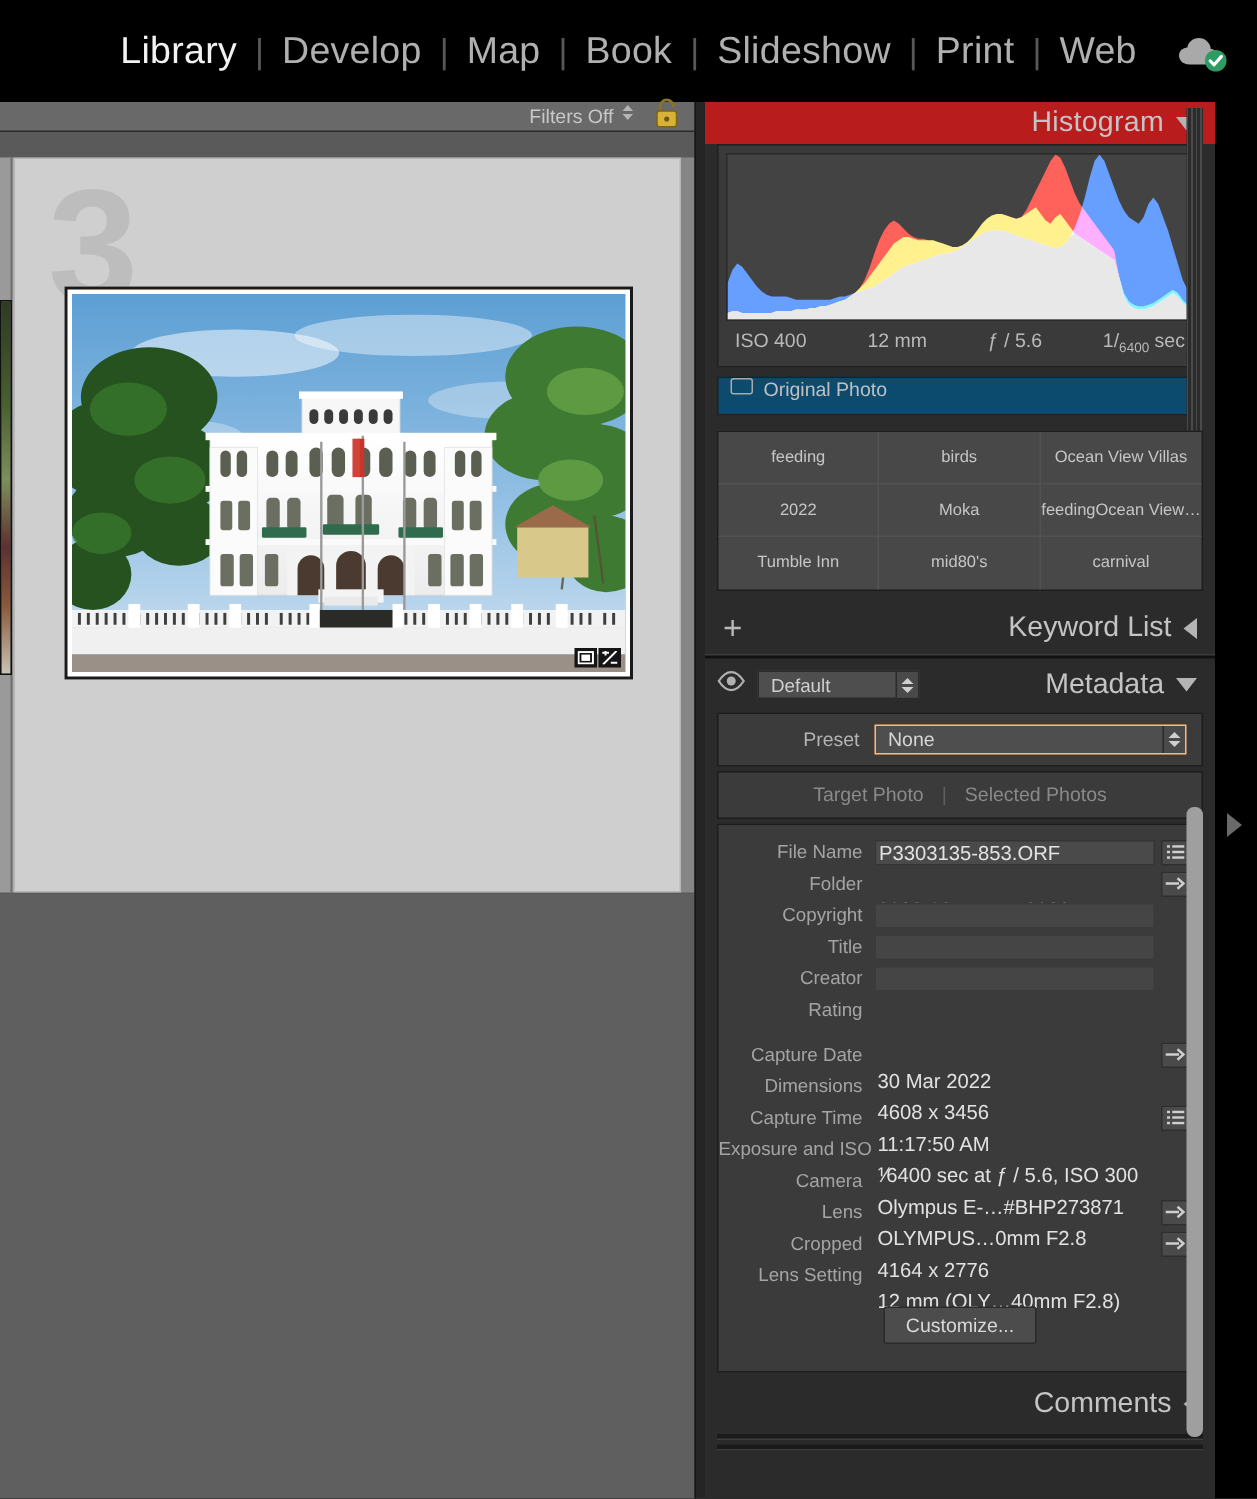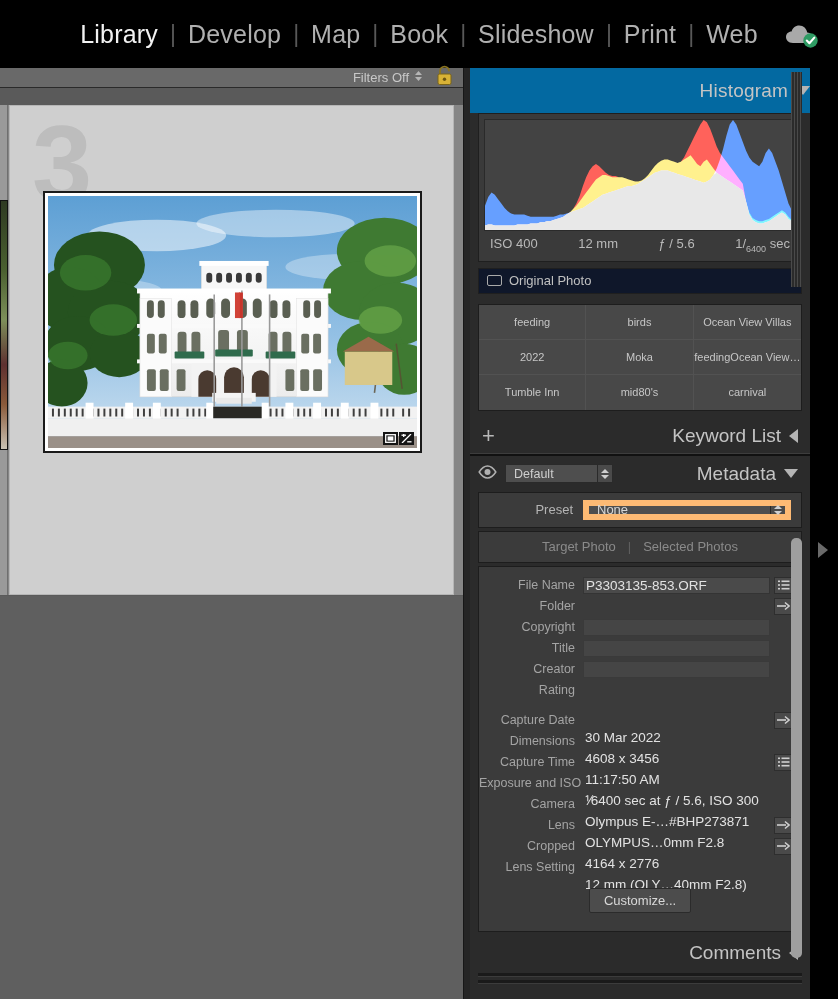--- a/index.html
+++ b/index.html
@@ -98,23 +98,23 @@
     position: absolute; left: 463px; top: 0; width: 7px; height: 931px;
     background: #252525; border-left: 1px solid #171717;
   }
 
   
   #right-panel {
     position: absolute; left: 470px; top: 68px; width: 340px; height: 931px;
     background: #2b2b2b;
   }
   .panel-header {
-    height: 45px; display: flex; align-items: center;
-    justify-content: flex-end; padding: 0 0 0 10px;
-    font-size: 19px; color: #c4c4c4; background: #0369a1;
+    height: 28px; display: flex; align-items: center;
+    justify-content: flex-end; padding: 0 12px 0 10px;
+    font-size: 19px; color: #c4c4c4; background: #b91c1c;
     cursor: pointer; gap: 8px;
   }
   .panel-header .ttl { letter-spacing: 0.2px; }
   .tri-down { width: 0;height: 0;border-left: 7px solid transparent;
               border-right: 7px solid transparent;border-top: 9px solid #b4b4b4; }
   .tri-left { width: 0;height: 0;border-top: 7px solid transparent;
               border-bottom: 7px solid transparent;border-right: 9px solid #b4b4b4; }
 
   
   #histogram-box {
@@ -127,22 +127,22 @@
   }
   #hist-info {
     display: flex; justify-content: space-between; align-items: baseline;
     padding: 5px 6px 2px 6px; font-size: 13px; color: #b9b9b9;
   }
   #hist-info .it { white-space: nowrap; }
   .frac { display:inline-block; position:relative; }
   .frac .num { font-size: 13px; }
   .frac .den { font-size: 9px; vertical-align: sub; }
   #original-photo-row {
-    margin: 6px 8px 0 8px; background: #0f172a; border: 1px solid #1f1f1f;
-    height: 26px; display: flex; align-items: center; padding-left: 8px;
+    margin: 6px 8px 0 8px; background: #0c4a6e; border: 1px solid #1f1f1f;
+    height: 26px; display: flex; align-items: flex-start; padding-left: 8px;
     font-size: 13px; color: #c0c0c0; cursor: pointer;
   }
   .rect-icon {
     width: 15px; height: 11px; border: 1.5px solid #aaa; border-radius: 2px;
     margin-right: 7px;
   }
 
   
   #keyword-suggest {
     margin: 10px 8px 0 8px; background: #484848;
@@ -194,21 +194,21 @@
   .meta-section {
     background: #3b3b3b; border: 1px solid #1d1d1d; margin-bottom: 3px;
   }
   #preset-row { height: 34px; display: flex; align-items: center; }
   #preset-row .lbl {
     width: 104px; text-align: right; font-size: 13px; color: #b4b4b4;
     padding-right: 10px;
   }
   #preset-field {
     flex: 1; margin-right: 10px; height: 20px; background: #4e4e4e;
-    border: 6px solid #fdba74; display: flex; align-items: center; cursor: pointer;
+    border: 1px solid #fdba74; display: flex; align-items: center; cursor: pointer;
   }
   #preset-field .val { flex:1; font-size: 13px; color: #d6d6d6; padding-left: 8px; }
 
   #target-row {
     height: 30px; display: flex; align-items: center; justify-content: center;
     gap: 12px; font-size: 13px; color: #8a8a8a;
   }
   #target-row .seg { cursor: pointer; }
   #target-row .bar { color: #5f5f5f; }
 

